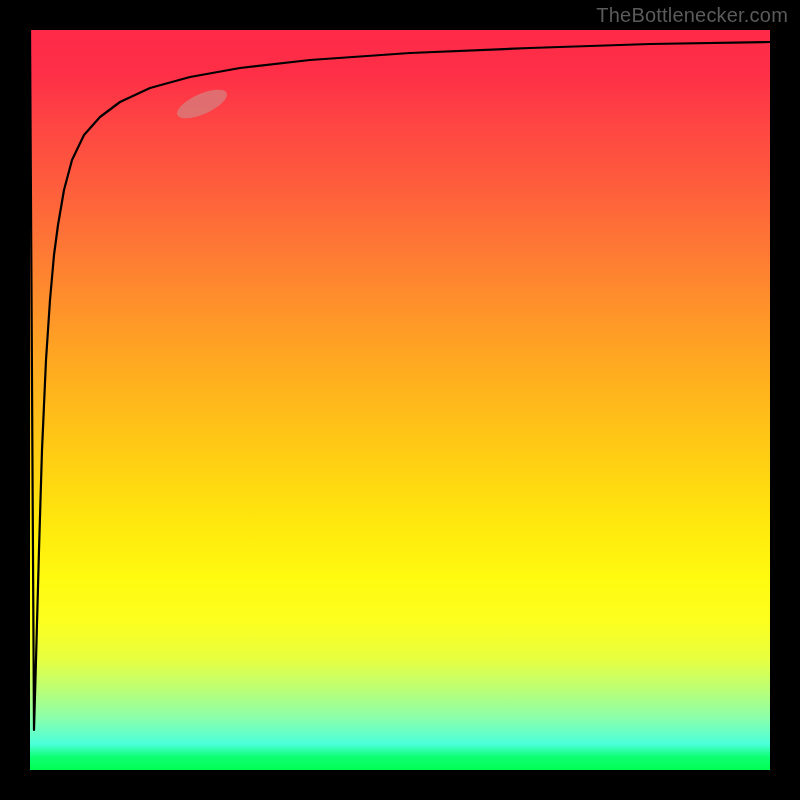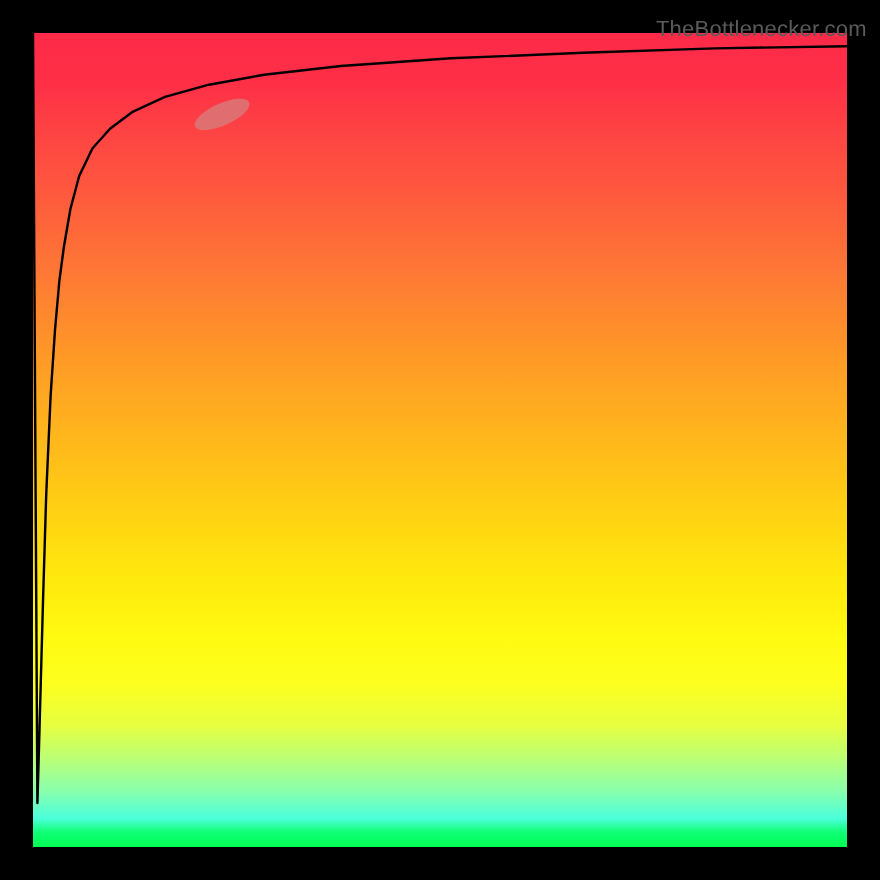--- a/index.html
+++ b/index.html
@@ -13,21 +13,20 @@
   .watermark {
     position: absolute;
     top: 4px;
     right: 12px;
     font-family: Arial, Helvetica, sans-serif;
     font-size: 20px;
     font-weight: 500;
     color: #5b5b5b;
     z-index: 10;
     letter-spacing: 0.2px;
-    margin-top: 12px;
   }
   .plot-area {
     position: absolute;
     left: 30px;
     top: 30px;
     width: 740px;
     height: 740px;
     background: linear-gradient(
       to bottom,
       #fe2a48 0%,

